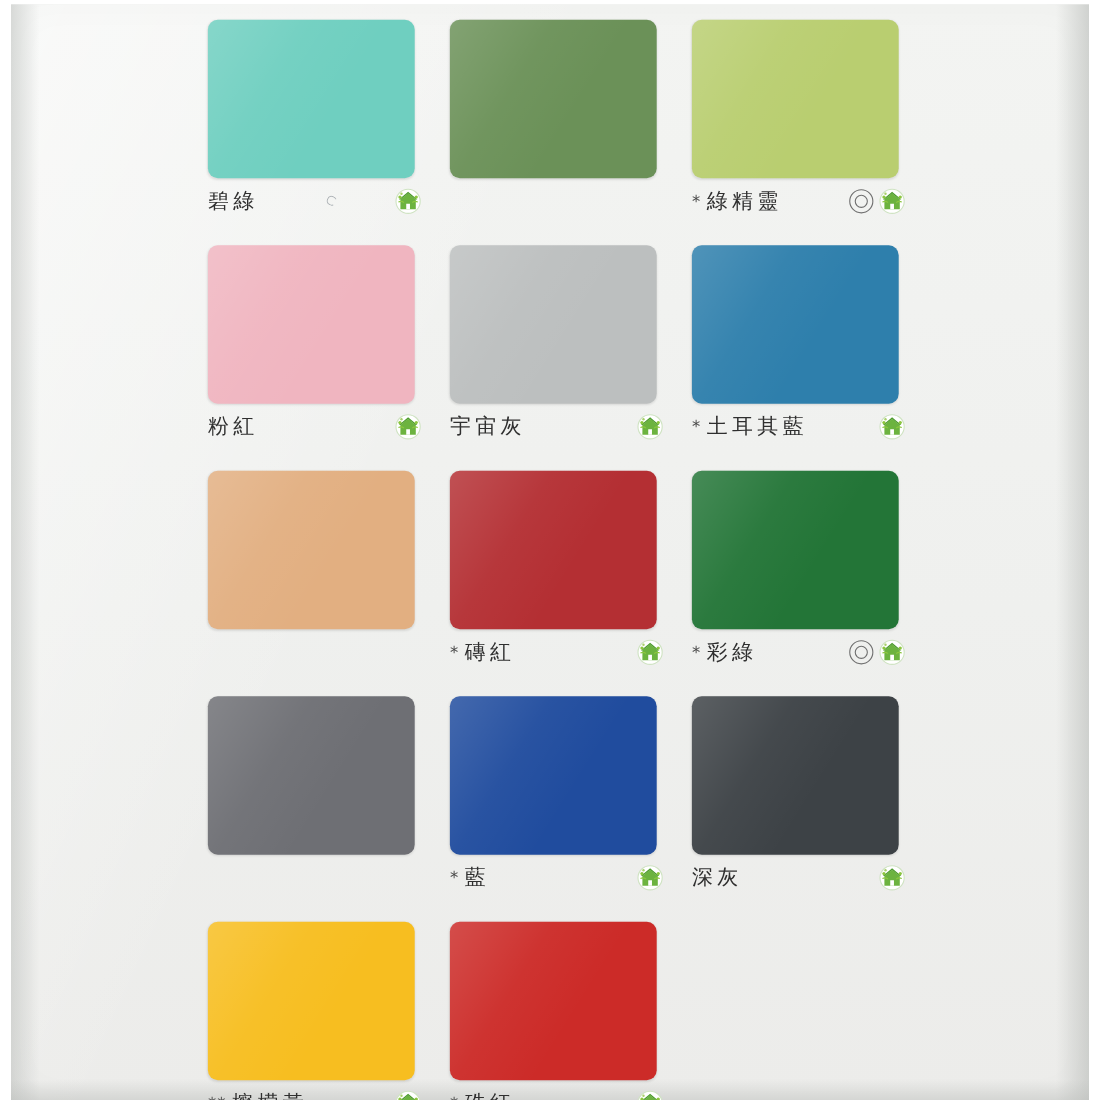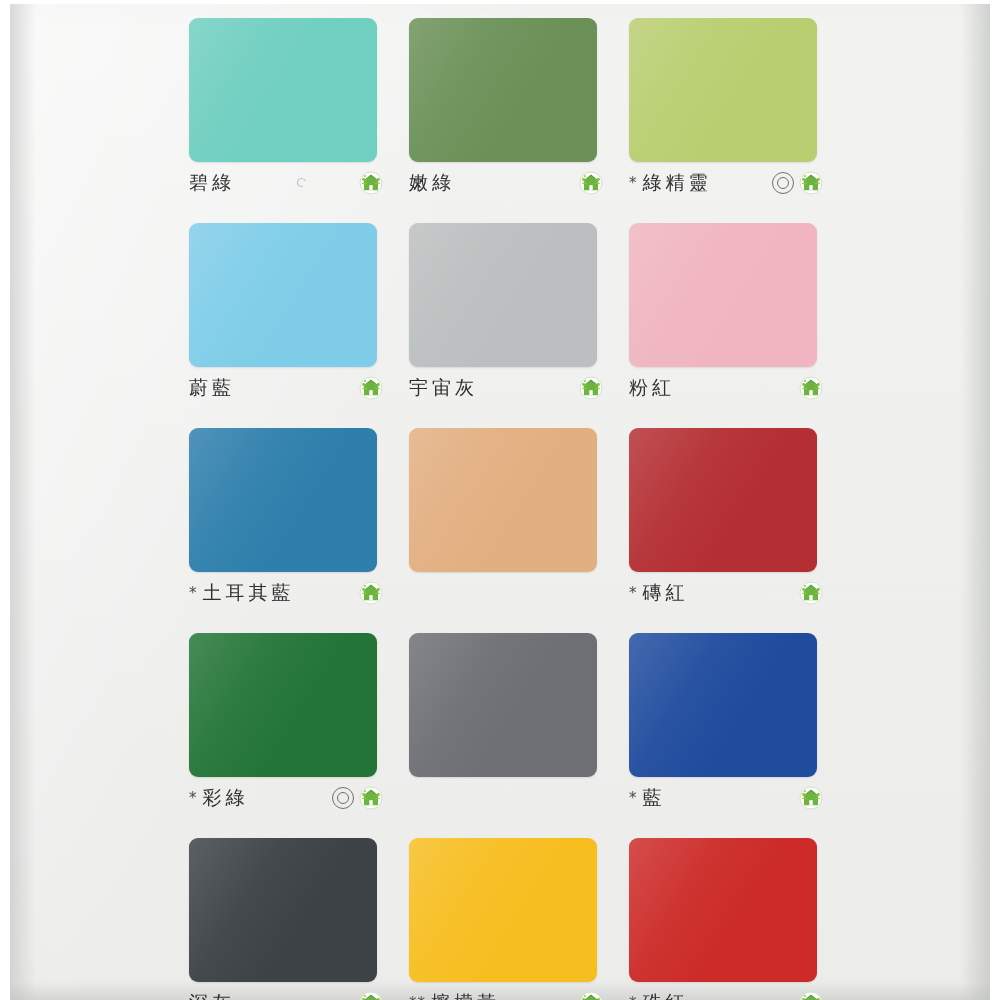--- a/index.html
+++ b/index.html
@@ -203,38 +203,20 @@
                 </svg>
               </span>
             </div>
           </div>
           <div class="speck"></div>
         </div>
         <div class="cell">
           <div class="chip" style="background: rgb(107, 145, 88);">
             <div class="chip-gloss"></div>
           </div>
-          <div class="caption">
-            <span class="name">嫩綠</span>
-            <div class="badges">
-              <span style="display: block;">
-                <svg class="eco-icon" viewBox="0 0 24 24">
-                  <circle cx="12" cy="12" r="11" fill="#ffffff" stroke="#cfe3c2" stroke-width="1"></circle>
-                  <path d="M12 4.6 L19 10.4 L19 19.2 L5 19.2 L5 10.4 Z" fill="#6cb33f"></path>
-                  <path d="M10.3 19.2 L10.3 14.2 L13.7 14.2 L13.7 19.2 Z" fill="#ffffff"></path>
-                  <path d="M12 3.4 L20.4 10.3 L18.9 10.3 L12 5.0 L5.1 10.3 L3.6 10.3 Z" fill="#4e9b2f"></path>
-                  <circle cx="4.6" cy="8.2" r="1.5" fill="#8cc63f"></circle>
-                  <circle cx="19.4" cy="8.2" r="1.5" fill="#8cc63f"></circle>
-                  <circle cx="6.0" cy="5.2" r="1.1" fill="#a8d06a"></circle>
-                  <path d="M3.2 12.6 q3.2 -1.2 5.0 0.6" stroke="#8cc63f" stroke-width="1.1" fill="none"></path>
-                  <path d="M20.8 12.6 q-3.2 -1.2 -5.0 0.6" stroke="#8cc63f" stroke-width="1.1" fill="none"></path>
-                </svg>
-              </span>
-            </div>
-          </div>
         </div>
         <div class="cell">
           <div class="chip" style="background: rgb(185, 206, 112);">
             <div class="chip-gloss"></div>
           </div>
           <div class="caption">
             <span class="star">*</span>
             <span class="name">綠精靈</span>
             <div class="badges">
               <span class="ring-icon"></span>
@@ -248,25 +230,25 @@
                   <circle cx="19.4" cy="8.2" r="1.5" fill="#8cc63f"></circle>
                   <circle cx="6.0" cy="5.2" r="1.1" fill="#a8d06a"></circle>
                   <path d="M3.2 12.6 q3.2 -1.2 5.0 0.6" stroke="#8cc63f" stroke-width="1.1" fill="none"></path>
                   <path d="M20.8 12.6 q-3.2 -1.2 -5.0 0.6" stroke="#8cc63f" stroke-width="1.1" fill="none"></path>
                 </svg>
               </span>
             </div>
           </div>
         </div>
         <div class="cell">
-          <div class="chip" style="background: rgb(127, 205, 232);">
-            <div class="chip-gloss"></div>
-          </div>
-          <div class="caption">
-            <span class="name">蔚藍</span>
+          <div class="chip" style="background: rgb(240, 181, 192);">
+            <div class="chip-gloss"></div>
+          </div>
+          <div class="caption">
+            <span class="name">粉紅</span>
             <div class="badges">
               <span style="display: block;">
                 <svg class="eco-icon" viewBox="0 0 24 24">
                   <circle cx="12" cy="12" r="11" fill="#ffffff" stroke="#cfe3c2" stroke-width="1"></circle>
                   <path d="M12 4.6 L19 10.4 L19 19.2 L5 19.2 L5 10.4 Z" fill="#6cb33f"></path>
                   <path d="M10.3 19.2 L10.3 14.2 L13.7 14.2 L13.7 19.2 Z" fill="#ffffff"></path>
                   <path d="M12 3.4 L20.4 10.3 L18.9 10.3 L12 5.0 L5.1 10.3 L3.6 10.3 Z" fill="#4e9b2f"></path>
                   <circle cx="4.6" cy="8.2" r="1.5" fill="#8cc63f"></circle>
                   <circle cx="19.4" cy="8.2" r="1.5" fill="#8cc63f"></circle>
                   <circle cx="6.0" cy="5.2" r="1.1" fill="#a8d06a"></circle>
@@ -276,43 +258,20 @@
               </span>
             </div>
           </div>
         </div>
         <div class="cell">
           <div class="chip" style="background: rgb(188, 191, 191);">
             <div class="chip-gloss"></div>
           </div>
           <div class="caption">
             <span class="name">宇宙灰</span>
-            <div class="badges">
-              <span style="display: block;">
-                <svg class="eco-icon" viewBox="0 0 24 24">
-                  <circle cx="12" cy="12" r="11" fill="#ffffff" stroke="#cfe3c2" stroke-width="1"></circle>
-                  <path d="M12 4.6 L19 10.4 L19 19.2 L5 19.2 L5 10.4 Z" fill="#6cb33f"></path>
-                  <path d="M10.3 19.2 L10.3 14.2 L13.7 14.2 L13.7 19.2 Z" fill="#ffffff"></path>
-                  <path d="M12 3.4 L20.4 10.3 L18.9 10.3 L12 5.0 L5.1 10.3 L3.6 10.3 Z" fill="#4e9b2f"></path>
-                  <circle cx="4.6" cy="8.2" r="1.5" fill="#8cc63f"></circle>
-                  <circle cx="19.4" cy="8.2" r="1.5" fill="#8cc63f"></circle>
-                  <circle cx="6.0" cy="5.2" r="1.1" fill="#a8d06a"></circle>
-                  <path d="M3.2 12.6 q3.2 -1.2 5.0 0.6" stroke="#8cc63f" stroke-width="1.1" fill="none"></path>
-                  <path d="M20.8 12.6 q-3.2 -1.2 -5.0 0.6" stroke="#8cc63f" stroke-width="1.1" fill="none"></path>
-                </svg>
-              </span>
-            </div>
-          </div>
-        </div>
-        <div class="cell">
-          <div class="chip" style="background: rgb(240, 181, 192);">
-            <div class="chip-gloss"></div>
-          </div>
-          <div class="caption">
-            <span class="name">粉紅</span>
             <div class="badges">
               <span style="display: block;">
                 <svg class="eco-icon" viewBox="0 0 24 24">
                   <circle cx="12" cy="12" r="11" fill="#ffffff" stroke="#cfe3c2" stroke-width="1"></circle>
                   <path d="M12 4.6 L19 10.4 L19 19.2 L5 19.2 L5 10.4 Z" fill="#6cb33f"></path>
                   <path d="M10.3 19.2 L10.3 14.2 L13.7 14.2 L13.7 19.2 Z" fill="#ffffff"></path>
                   <path d="M12 3.4 L20.4 10.3 L18.9 10.3 L12 5.0 L5.1 10.3 L3.6 10.3 Z" fill="#4e9b2f"></path>
                   <circle cx="4.6" cy="8.2" r="1.5" fill="#8cc63f"></circle>
                   <circle cx="19.4" cy="8.2" r="1.5" fill="#8cc63f"></circle>
                   <circle cx="6.0" cy="5.2" r="1.1" fill="#a8d06a"></circle>

